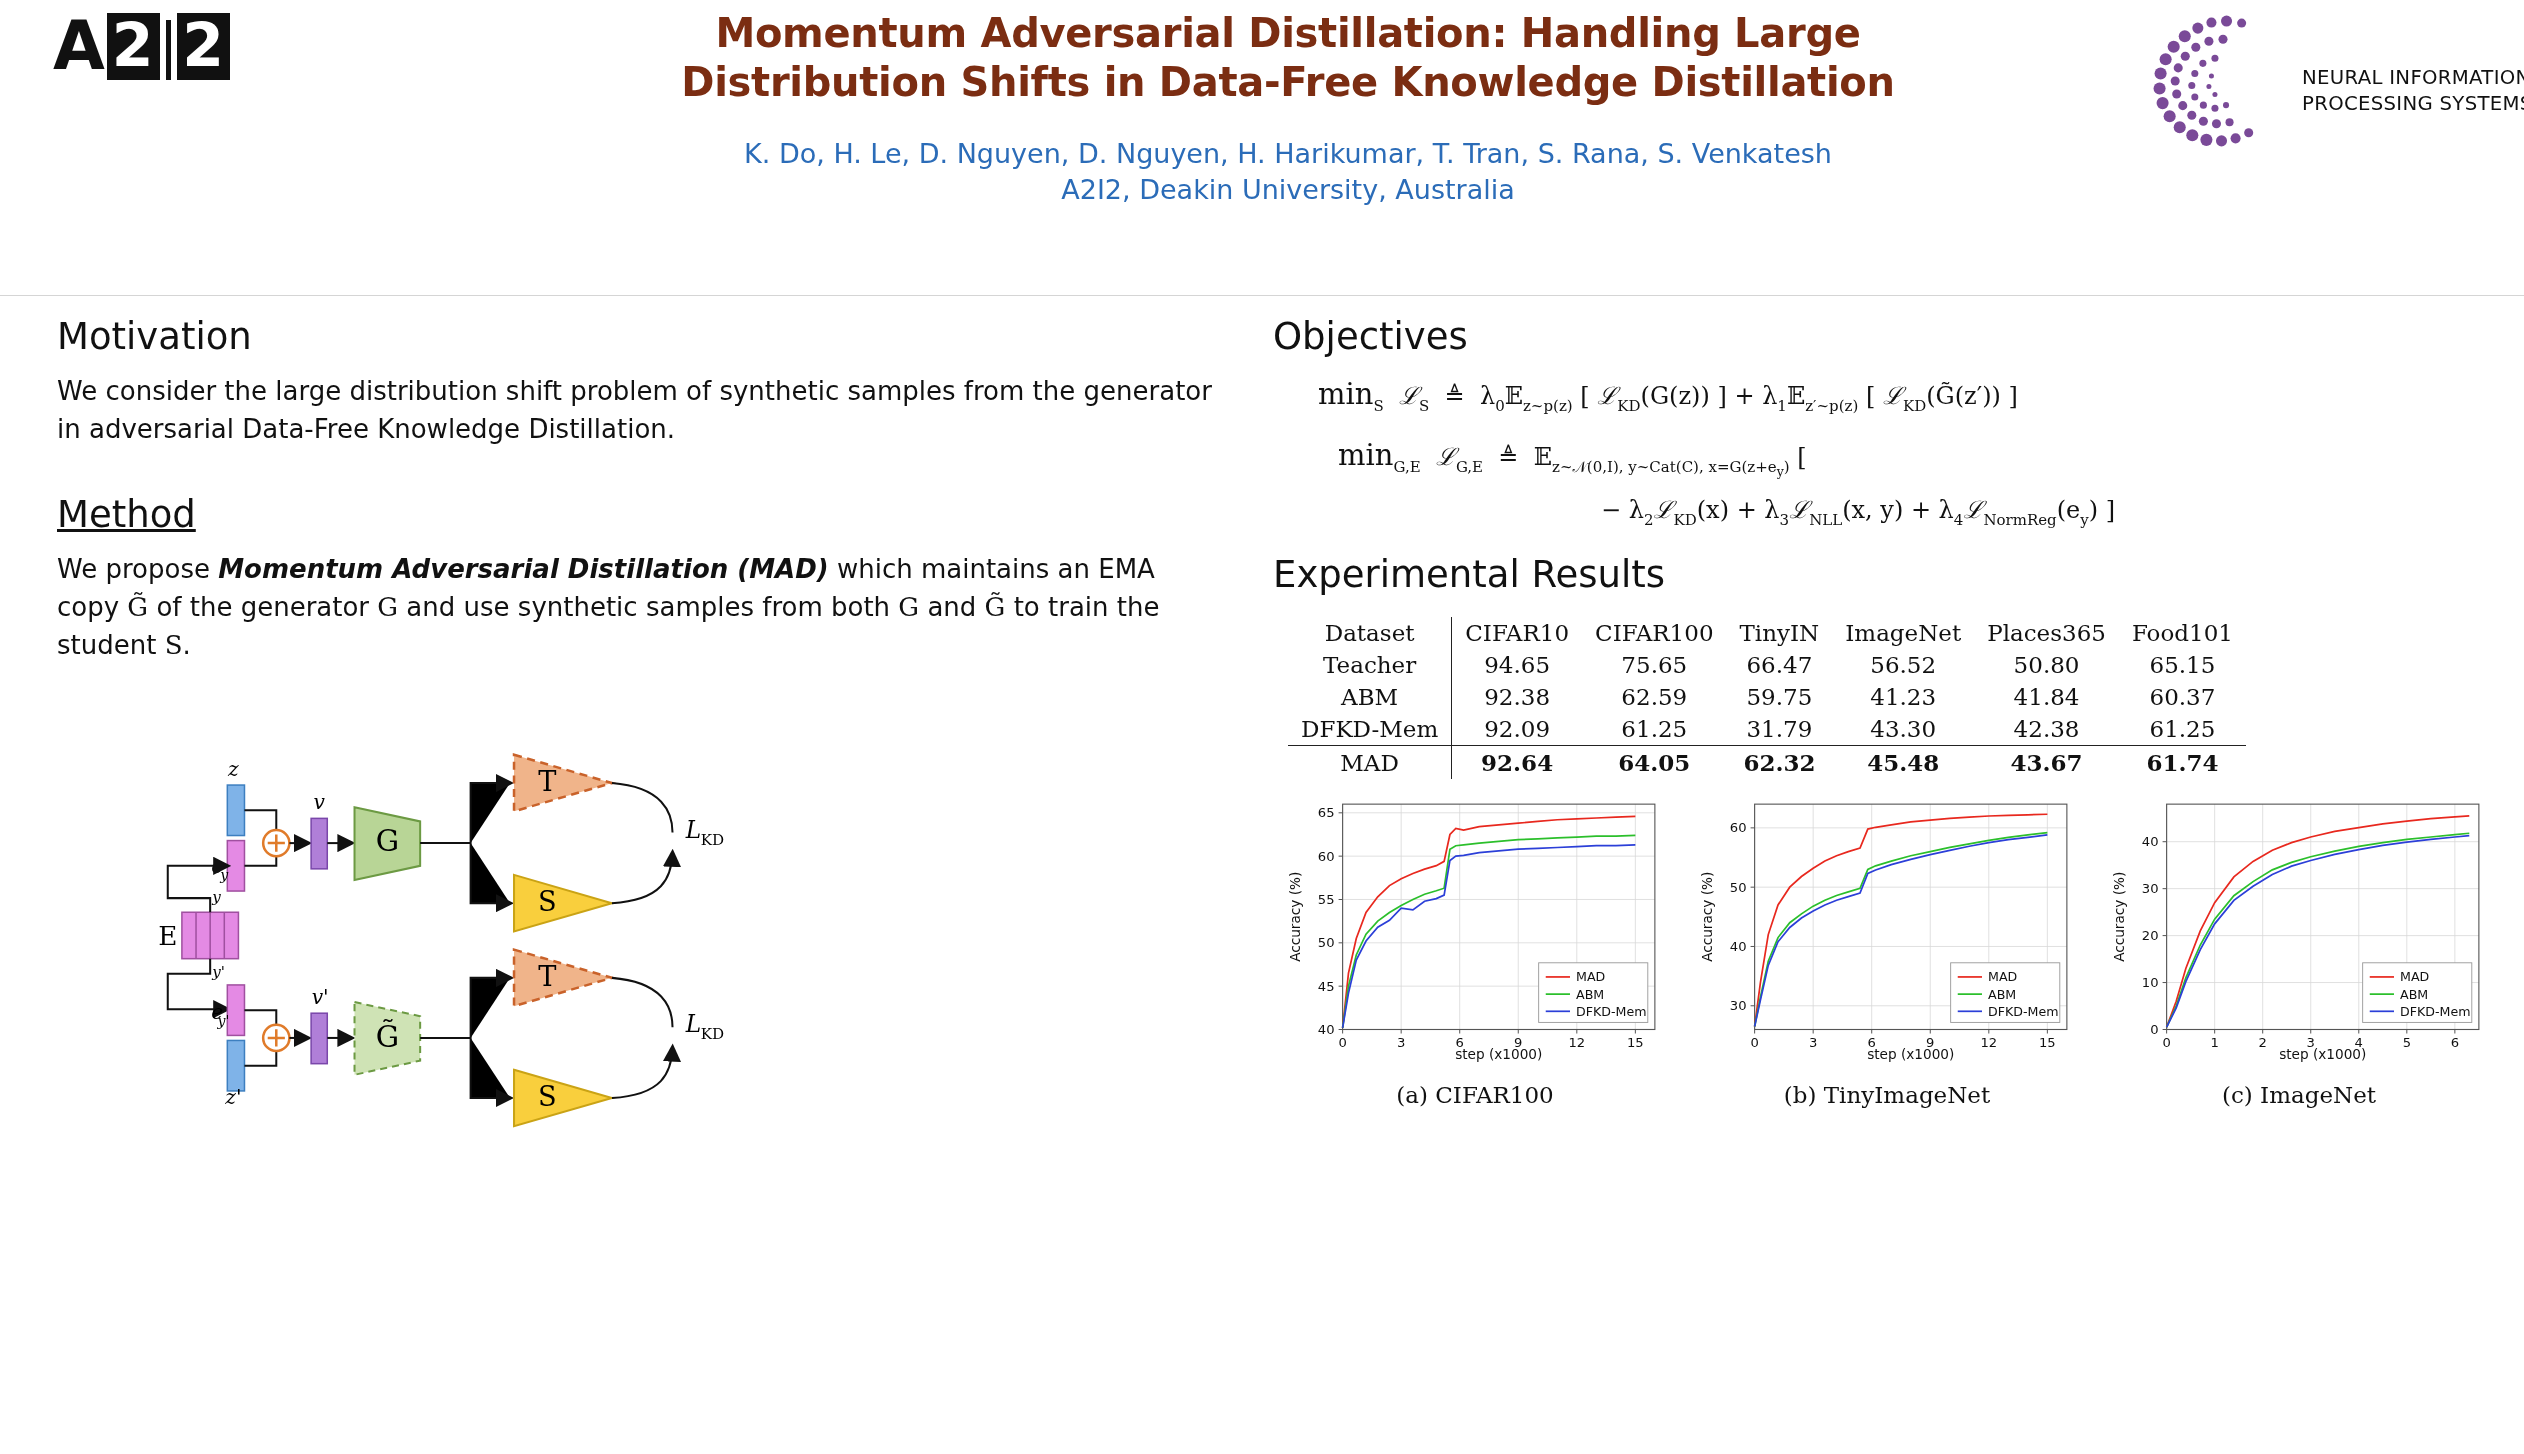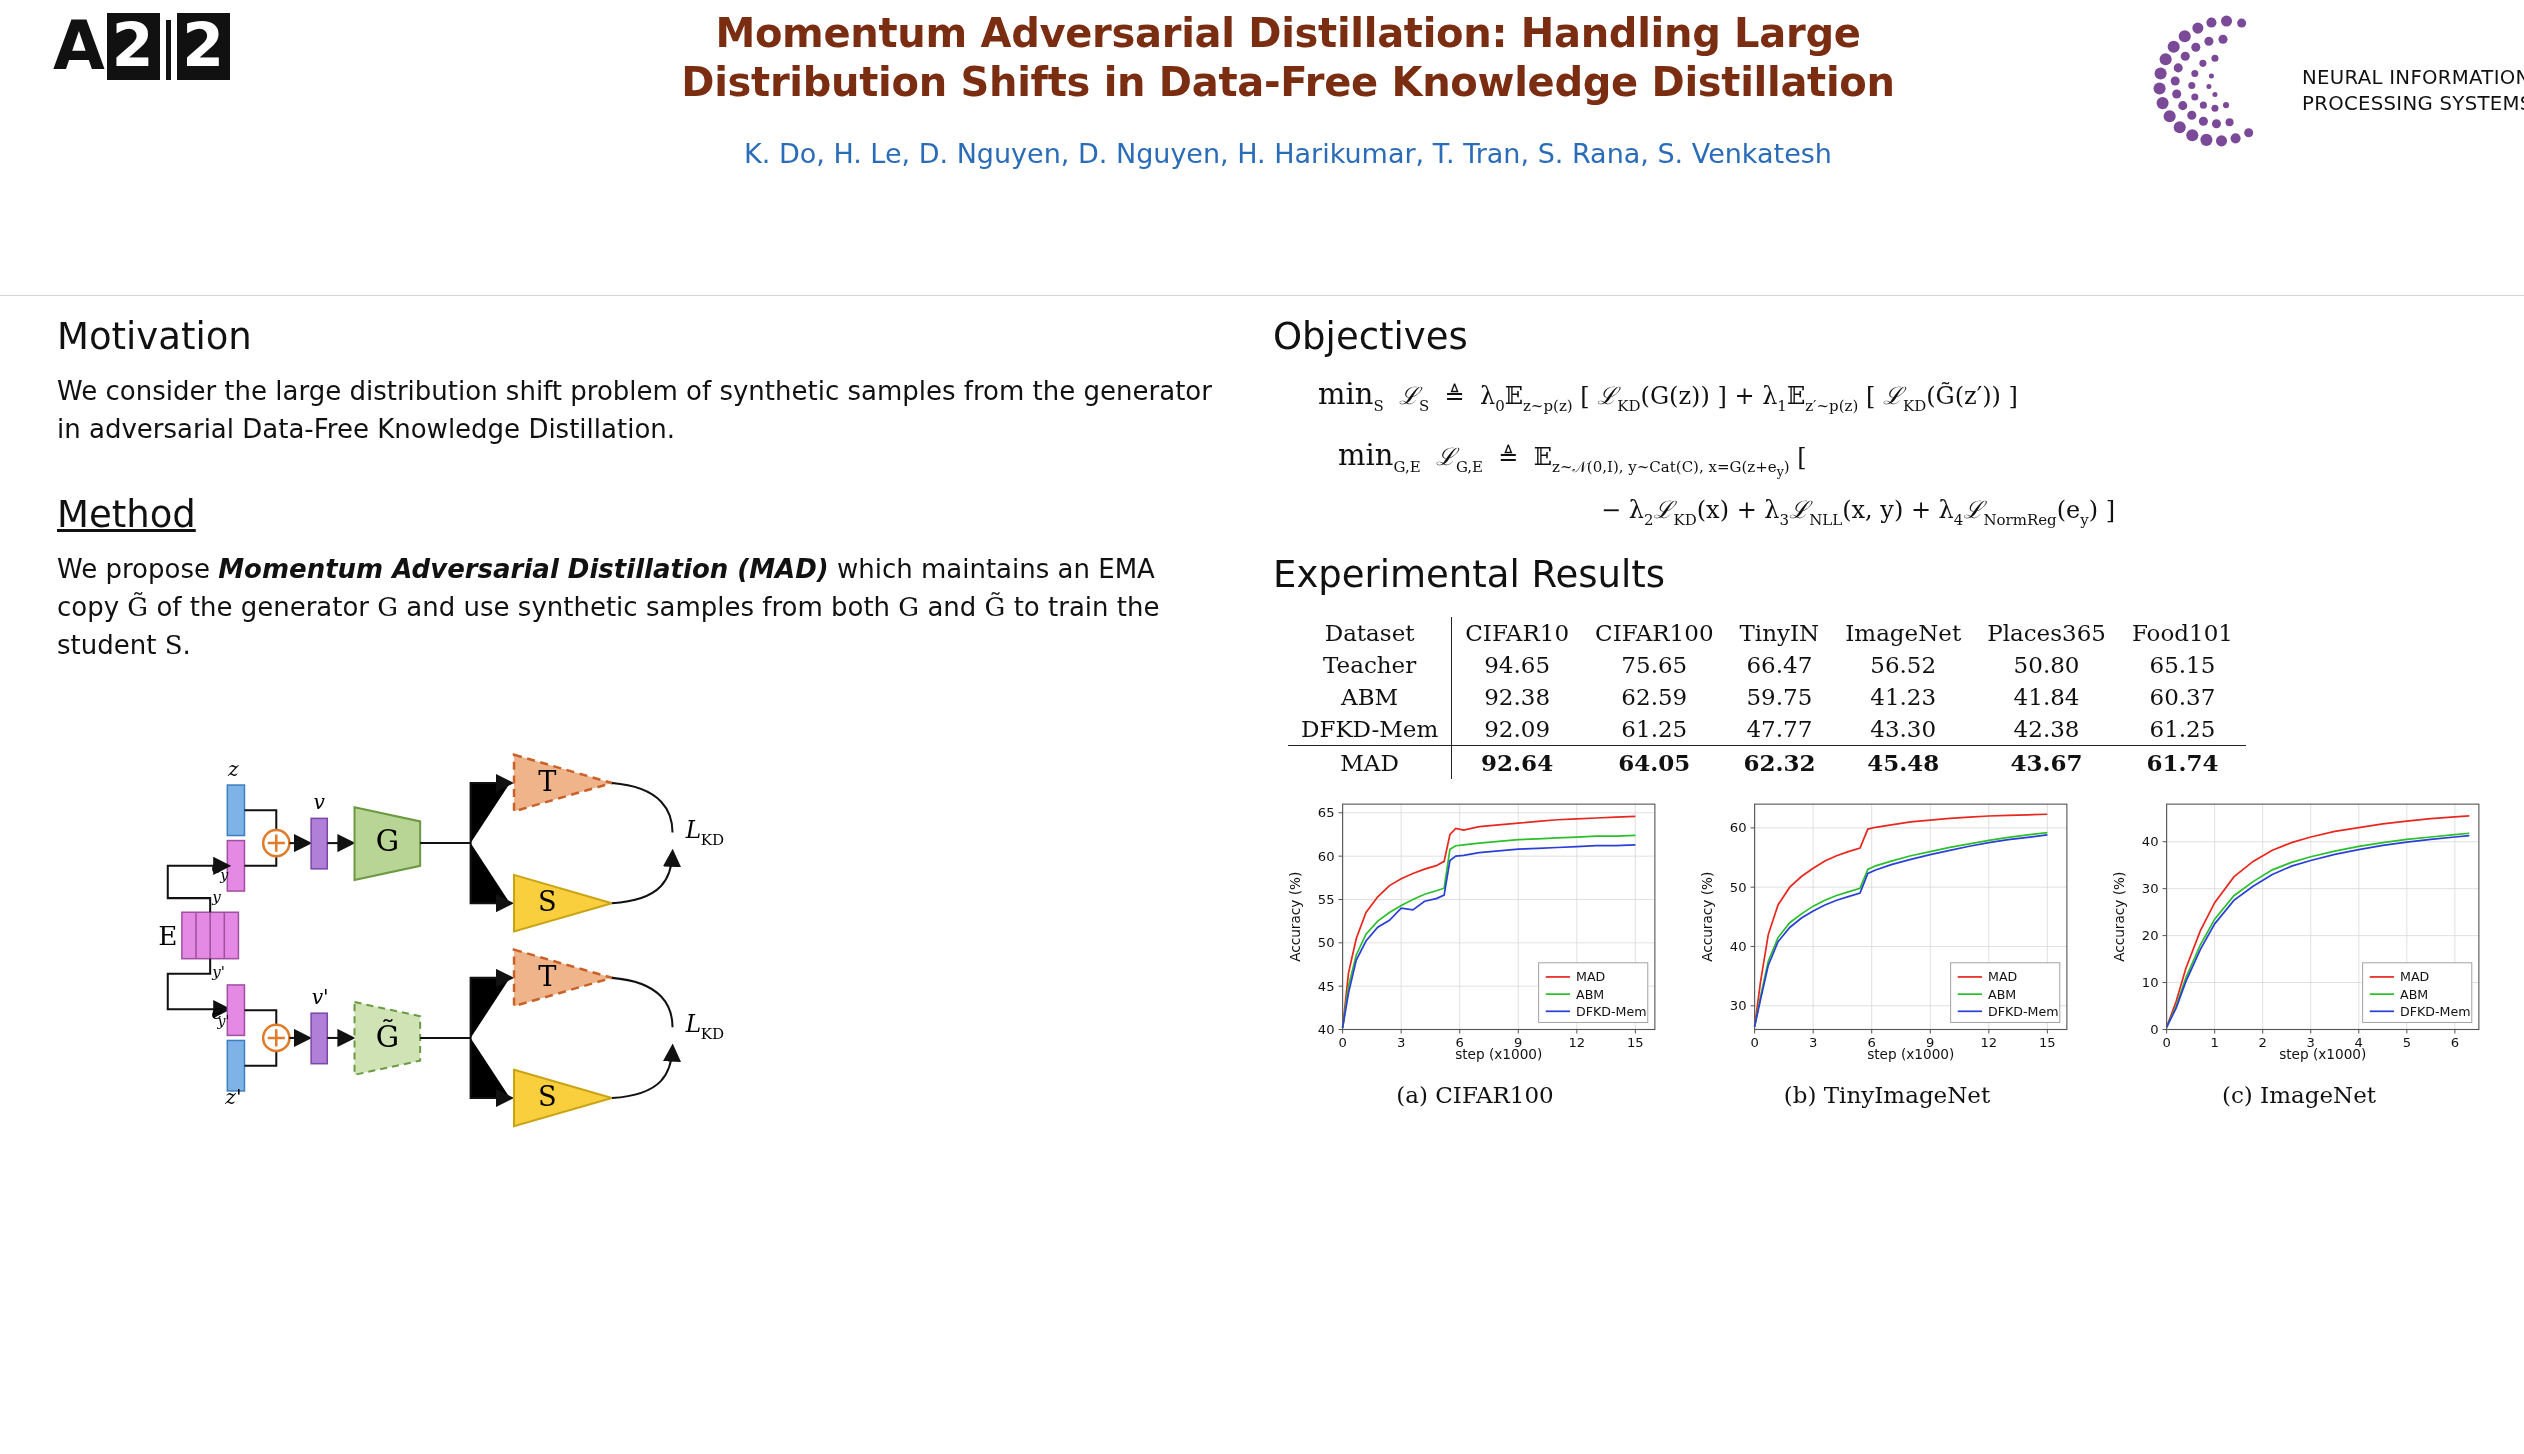--- a/index.html
+++ b/index.html
@@ -217,20 +217,21 @@
         <span class="boxed">2</span>
     </div>
   </div>
 
   <div class="title-block">
     <div class="poster-title">
       <div>Momentum Adversarial Distillation: Handling Large</div>
       <div>Distribution Shifts in Data-Free Knowledge Distillation</div>
     </div>
     <div class="authors">K. Do, H. Le, D. Nguyen, D. Nguyen, H. Harikumar, T. Tran, S. Rana, S. Venkatesh</div>
+    <div class="affiliation">A2I2, Deakin University, Australia</div>
   </div>
 
   <div class="logo-neurips">
     <svg class="swirl" width="167" height="151" viewBox="0 0 330 300">
       <g fill="#7a4a98">
         <circle cx="175" cy="22" r="11"></circle>
           <circle cx="205" cy="26" r="9"></circle>
         <circle cx="145" cy="25" r="10"></circle>
           <circle cx="118" cy="36" r="11"></circle>
         <circle cx="92" cy="52" r="12"></circle>
@@ -435,21 +436,21 @@
           <td>62.59</td>
           <td>59.75</td>
           <td>41.23</td>
           <td>41.84</td>
           <td>60.37</td>
         </tr>
         <tr>
           <td>DFKD-Mem</td>
           <td class="vrule">92.09</td>
           <td>61.25</td>
-          <td>47.77</td>
+          <td>31.79</td>
           <td>43.30</td>
           <td>42.38</td>
           <td>61.25</td>
         </tr>
         <tr class="top-rule">
           <td>MAD</td>
           <td class="vrule bold">92.64</td>
           <td class="bold">64.05</td>
           <td class="bold">62.32</td>
           <td class="bold">45.48</td>

